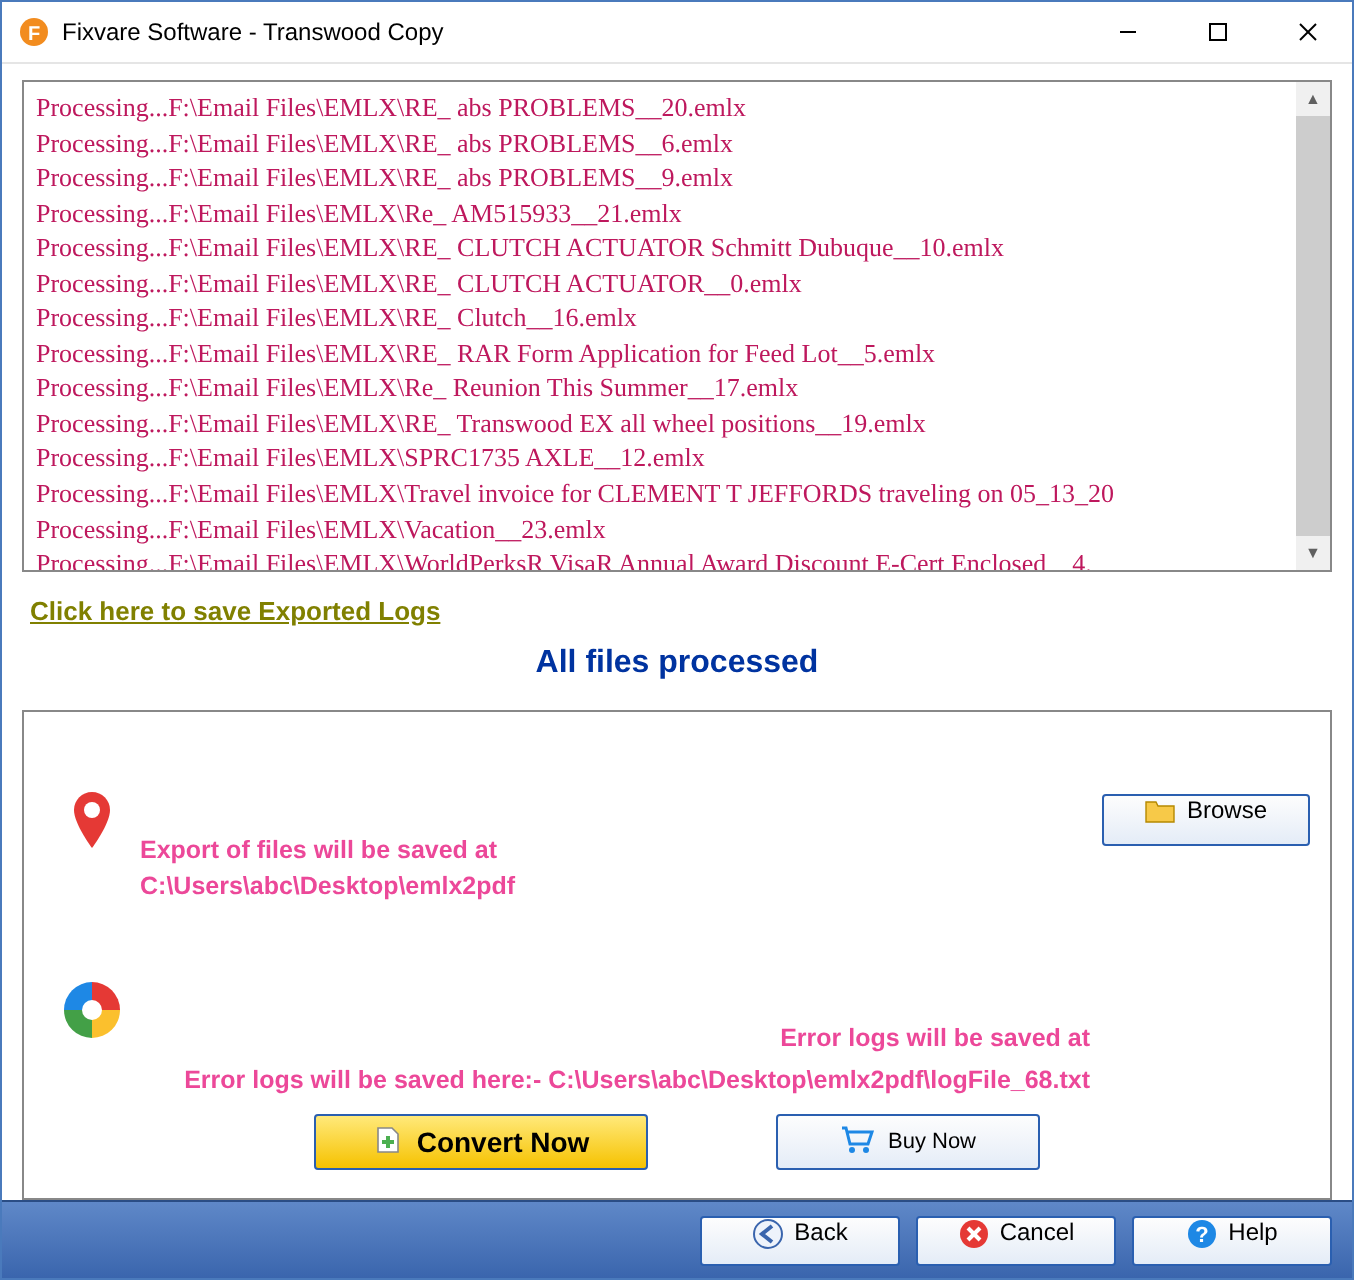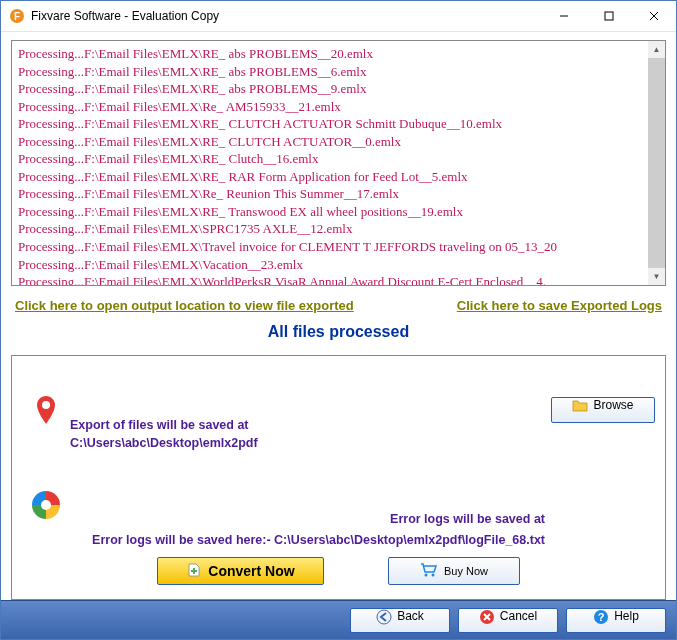--- a/index.html
+++ b/index.html
@@ -136,21 +136,21 @@
   .row .icon-col {
     width: 48px;
     display: flex;
     justify-content: center;
   }
   .row .text-col {
     flex: 1;
     font-size: 12.5px;
     font-family: Tahoma, sans-serif;
     font-weight: bold;
-    color: #4c1d95;
+    color: #ec4899;
     line-height: 1.45;
     margin-top: 48px;
   }
   .row .btn-col {
     width: 110px;
     display: flex;
     justify-content: flex-end;
   }
   .btn {
     display: inline-flex;
@@ -222,21 +222,21 @@
 
 <div class="window">
 
   <div class="titlebar">
     <span class="app-icon">
       <svg width="16" height="16">
           <circle cx="8" cy="8" r="7" fill="#f28c1f"></circle>
           <text x="8" y="12" font-size="10" text-anchor="middle" fill="#fff" font-family="Arial" font-weight="bold">F</text>
         </svg>
     </span>
-    <span class="title">Fixvare Software - Evaluation Copy</span>
+    <span class="title">Fixvare Software - Transwood Copy</span>
     <div class="win-controls">
       <div class="win-btn">
         <svg width="10" height="10">
             <line x1="1" y1="5" x2="9" y2="5" stroke="#000" stroke-width="1"></line>
           </svg>
       </div>
       <div class="win-btn">
         <svg width="10" height="10">
             <rect x="1" y="1" width="8" height="8" fill="none" stroke="#000" stroke-width="1"></rect>
           </svg>
@@ -271,21 +271,20 @@
 
 Required file successfully created at C:\Users\abc\Desktop\emlx2pdf</div>
       <div class="scrollbar">
         <div class="scroll-arrow">▲</div>
         <div class="scroll-thumb"></div>
         <div class="scroll-arrow bottom">▼</div>
       </div>
     </div>
 
     <div class="links-row">
-      <a href="#">Click here to open output location to view file exported</a>
       <a href="#">Click here to save Exported Logs</a>
     </div>
 
     <div class="status-text">All files processed</div>
 
     <div class="panel">
       <div class="row">
         <div class="icon-col">
           <span class="ico pin-icon">
             <svg width="26" height="32">

